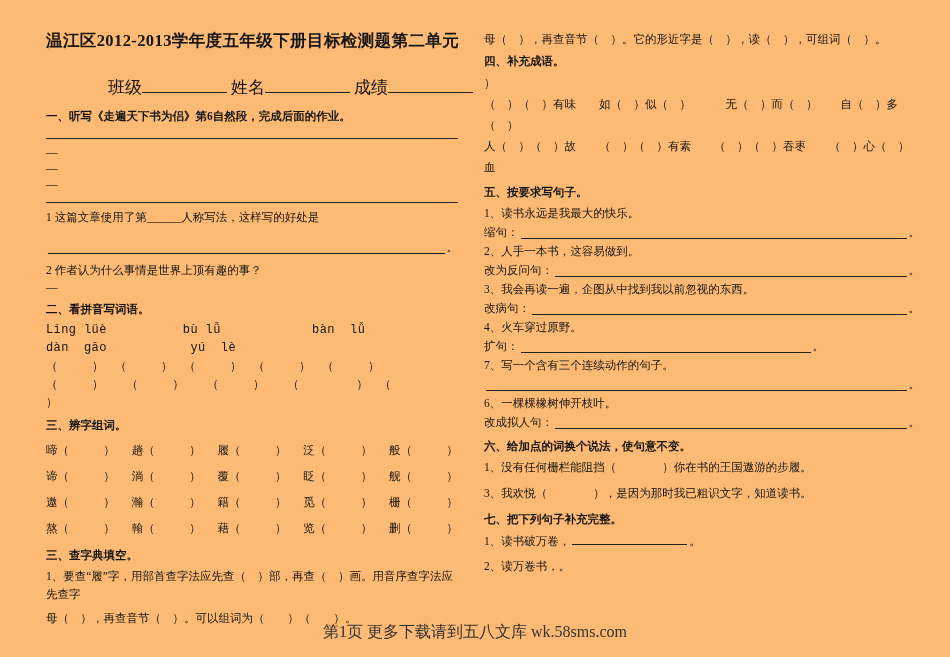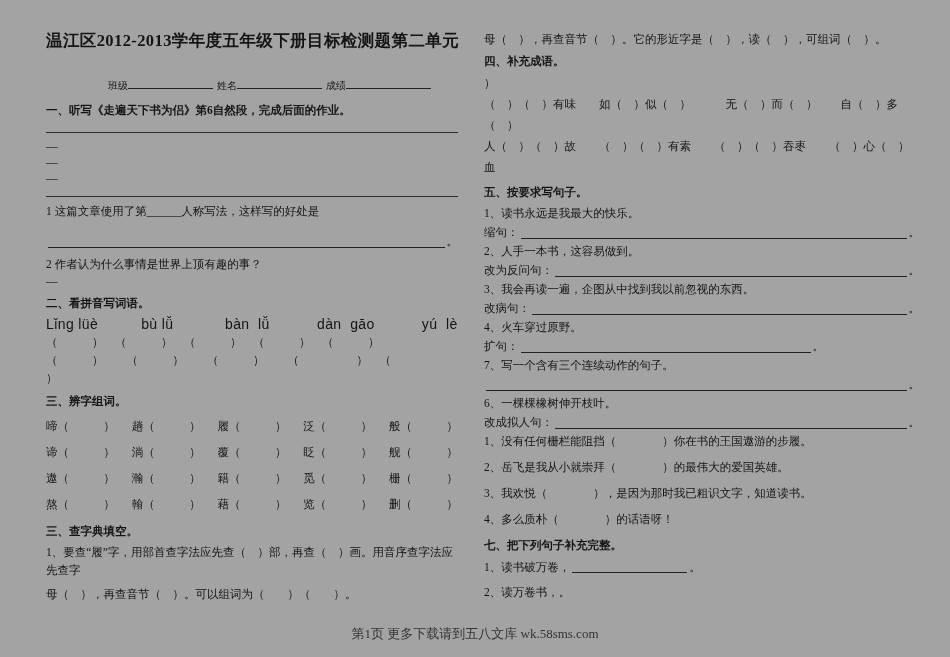--- a/index.html
+++ b/index.html
@@ -1,46 +1,46 @@
 <!DOCTYPE html>
 <html><head>
 <meta charset="utf-8">
 <style>
   html,body{margin:0;padding:0;}
   .page{
-    width:950px;height:657px;position:relative;background:#a3a3a3;
+    width:950px;height:657px;position:relative;background:#fdba74;
     font-family:"Liberation Serif","DejaVu Serif",serif;color:#141414;
     overflow:hidden;
   }
   .cols{display:flex;box-sizing:border-box;padding:30px 30px 0 46px;gap:26px;}
   .col-left{width:412px;flex:none;font-size:11.5px;}
   .col-right{width:436px;flex:none;font-size:11.5px;}
   .title{font-size:16.5px;font-weight:bold;white-space:nowrap;letter-spacing:.4px;margin-bottom:24px;}
   .fields{padding-left:62px;margin-bottom:8px;white-space:nowrap;}
-  .fields .flabel{font-size:10px;}
+  .fields .flabel{font-size:17px;}
   .u{display:inline-block;border-bottom:1px solid #222;height:12px;vertical-align:baseline;}
   .w85{width:85px;margin-right:4px;}
   .w115{width:115px;}
   .w290{width:290px;}
   .h{font-weight:bold;line-height:18px;margin:5px 0 3px 0;}
   .line{line-height:18px;}
   .rule{border-bottom:1.2px solid #2b2b2b;height:10px;margin-bottom:5px;}
   .dash{line-height:16px;}
   .ansflex{display:flex;align-items:flex-end;line-height:19px;}
   .ansflex .u.grow{flex:1;height:13px;margin:0 2px 3px 2px;}
   .ansflex .tail{flex:none;}
-  .pinyin{font-family:Liberation Sans, sans-serif;font-size:14px;line-height:18px;white-space:pre-wrap;letter-spacing:.4px;}
+  .pinyin{font-family:Liberation Mono, monospace;font-size:12px;line-height:18px;white-space:pre-wrap;letter-spacing:.4px;}
   .parens{line-height:18px;white-space:pre-wrap;}
   .zirow{display:flex;justify-content:space-between;line-height:26px;}
   .idiom{line-height:21px;white-space:pre-wrap;}
   .qline{line-height:19px;}
   .s6item{line-height:19px;margin-bottom:7px;white-space:pre-wrap;}
-  .ans7{display:flex;align-items:center;line-height:20px;margin-bottom:5px;}
+  .ans7{display:flex;align-items:flex-start;line-height:20px;margin-bottom:5px;}
   .ans7 .u{height:13px;margin:0 2px 3px 2px;flex:none;}
-  .footer{position:absolute;left:0;bottom:14px;width:100%;text-align:center;font-size:13px;color:#333;}
+  .footer{position:absolute;left:0;bottom:14px;width:100%;text-align:center;font-size:16px;color:#333;}
   .mb6{margin-bottom:6px;}
   .mt8{margin-top:4px;}
 </style>
 </head>
 <body>
 
 <div class="page">
   <div class="cols">
 
     <div class="col-left">
@@ -151,24 +151,23 @@
           <span class="tail">。</span>
         </div>
 
       <div class="qline">6、一棵棵橡树伸开枝叶。</div>
       <div class="ansflex">
           <span>改成拟人句：</span>
           <span class="u grow"></span>
           <span class="tail">。</span>
         </div>
 
+      <div class="h">六、给加点的词换个说法，使句意不变。</div>
       <div class="s6item">1、没有任何栅栏能阻挡（　　　　）你在书的王国遨游的步履。</div>
-      <div class="s6item">2、岳飞是我从小就崇拜（　　　　）的最伟大的爱国英雄。</div>
       <div class="s6item">3、我欢悦（　　　　），是因为那时我已粗识文字，知道读书。</div>
-      <div class="s6item">4、多么质朴（　　　　）的话语呀！</div>
 
       <div class="h">七、把下列句子补充完整。</div>
       <div class="ans7">
           <span>1、读书破万卷，</span>
           <span class="u w115"></span>
           <span>。</span>
         </div>
       <div class="ans7">
           <span>2、读万卷书，</span>
           <span>。</span>

